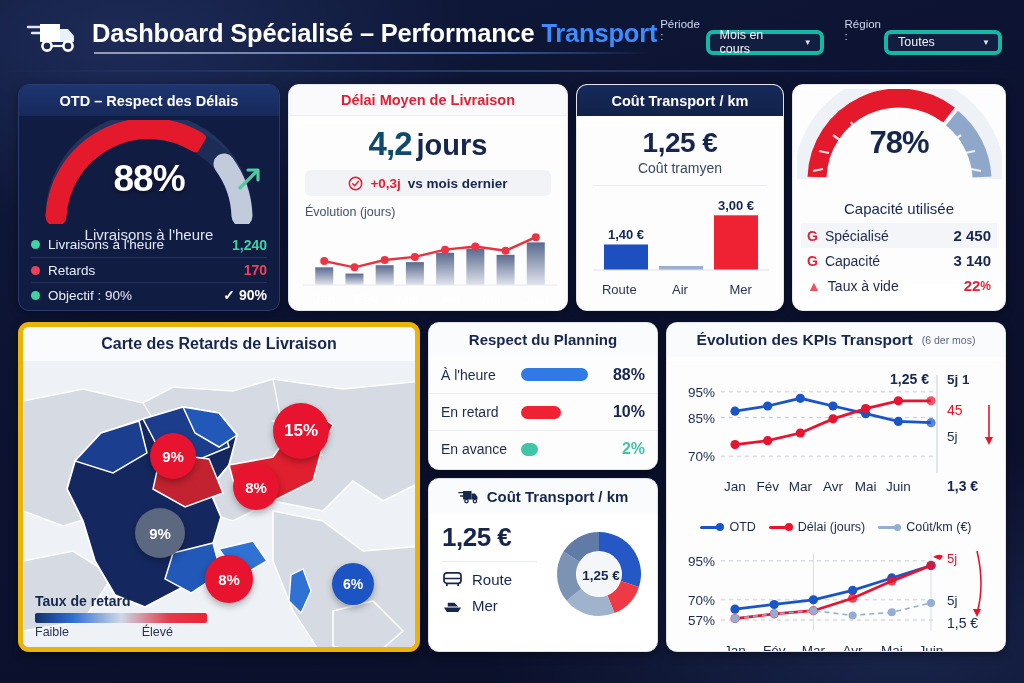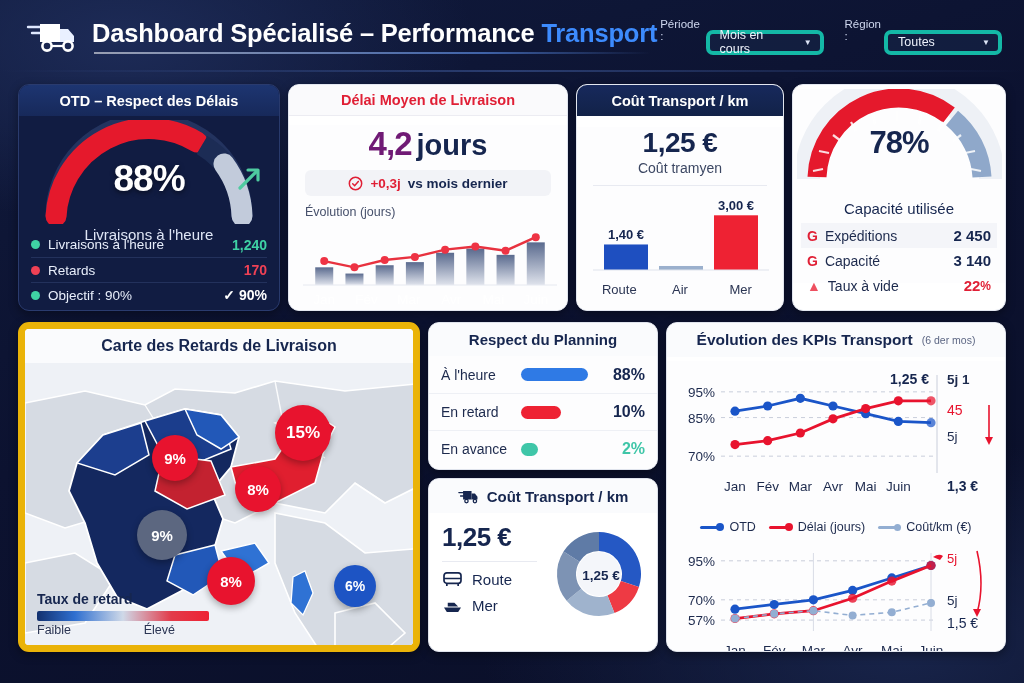--- a/index.html
+++ b/index.html
@@ -64,21 +64,21 @@
   .dot { width: 9px; height: 9px; border-radius: 50%; margin-right: 8px; flex: 0 0 9px; }
   .otd-row .lbl { flex: 1 1 auto; white-space: nowrap; }
   .otd-row .val { font-weight: bold; font-size: 14px; }
   .v-teal { color: #3fd2a5; } .v-red { color: #ef4155; } .v-white { color: #fff; }
 
   
   #card-delai { left: 288px; top: 84px; width: 280px; height: 227px;
     background: #fff; border: 1px solid #e3e7f0; }
   #card-delai .card-hdr { background: #fafafc; color: #e01f35; border-bottom: 1px solid #ececf2; }
   .big-metric { text-align: center; margin-top: 9px; }
-  .big-metric .num { font-size: 33px; font-weight: bold; color: #701a75; letter-spacing: -1px; }
+  .big-metric .num { font-size: 33px; font-weight: bold; color: #0c4a6e; letter-spacing: -1px; }
   .big-metric .unit { font-size: 29px; font-weight: bold; color: #16264f; margin-left: 5px; }
   .pill { margin: 7px 16px 0; height: 26px; border-radius: 6px; background: #f2f3f7;
     display: flex; align-items: center; justify-content: center; gap: 7px;
     font-size: 13.5px; font-weight: bold; color: #16264f; }
   .pill .dlt { color: #e01f35; }
   .mini-title { font-size: 12.5px; color: #46506b; margin: 9px 0 0 16px; }
   .mini-chart { position: relative; margin: 2px 12px 0 14px; height: 70px; }
   .x-labels { display: flex; margin: 1px 10px 0 14px; }
   .x-labels span { flex: 1 1 0; text-align: center; font-size: 13.5px; color: #2b3category; }
 
@@ -104,21 +104,21 @@
   .rm-list { margin: 6px 8px 0; }
   .rm-row { display: flex; align-items: center; height: 25px; font-size: 14px; color: #1d2a4d; padding: 0 6px; }
   .rm-row.alt { background: #f4f5f9; }
   .rm-row .lbl { flex: 1 1 auto; }
   .rm-row .val { font-weight: bold; font-size: 15px; color: #16264f; }
   .rm-row .val.red { color: #e01f35; }
   .gicon { color: #e01f35; font-weight: bold; margin-right: 7px; font-size: 14px; }
 
   
   #card-map { left: 18px; top: 322px; width: 402px; height: 330px;
-    background: #fff; border: 7px solid #eab308; }
+    background: #fff; border: 5px solid #eab308; }
   #card-map .card-hdr { height: 34px; background: #fafbfd; color: #16264f; font-size: 16px; }
   .map-body { position: relative; height: calc(100% - 34px); background: linear-gradient(180deg,#f2f4f8,#e9ecf2); overflow: hidden; }
   .map-bubble { position: absolute; border-radius: 50%; display: flex; align-items: center;
     justify-content: center; color: #fff; font-weight: bold; box-shadow: 0 3px 7px rgba(0,0,0,.3); }
   .legend-box { position: absolute; left: 12px; bottom: 8px; width: 172px; }
   .legend-title { font-size: 14px; font-weight: bold; color: #16264f; }
   .legend-bar { height: 10px; border-radius: 2px; margin-top: 4px;
     background: linear-gradient(90deg,#12306e 0%,#2f6fd0 22%,#cfd9e8 50%,#e23b4a 78%,#ee2233 100%); }
   .legend-ends { display: flex; justify-content: space-between; font-size: 12.5px; color: #2b3553; margin-top: 2px; }
   .legend-ends .hi { margin-right: 34px; }
@@ -345,21 +345,21 @@
           </g>
         </svg>
         <div class="g2-center">
           <span class="g2-val">78</span><span class="g2-val pct">%</span>
         </div>
       </div>
       <div class="g2-sub">Capacité utilisée</div>
       <div class="rm-list">
         <div class="rm-row alt">
           <span class="gicon">G</span>
-          <span class="lbl">Expéditions</span>
+          <span class="lbl">Spécialisé</span>
           <span class="val">2 450</span>
         </div>
         <div class="rm-row">
           <span class="gicon">G</span>
           <span class="lbl">Capacité</span>
           <span class="val">3 140</span>
         </div>
         <div class="rm-row">
           <span class="gicon" style="color:#ee5060">▲</span>
           <span class="lbl">Taux à vide</span>

